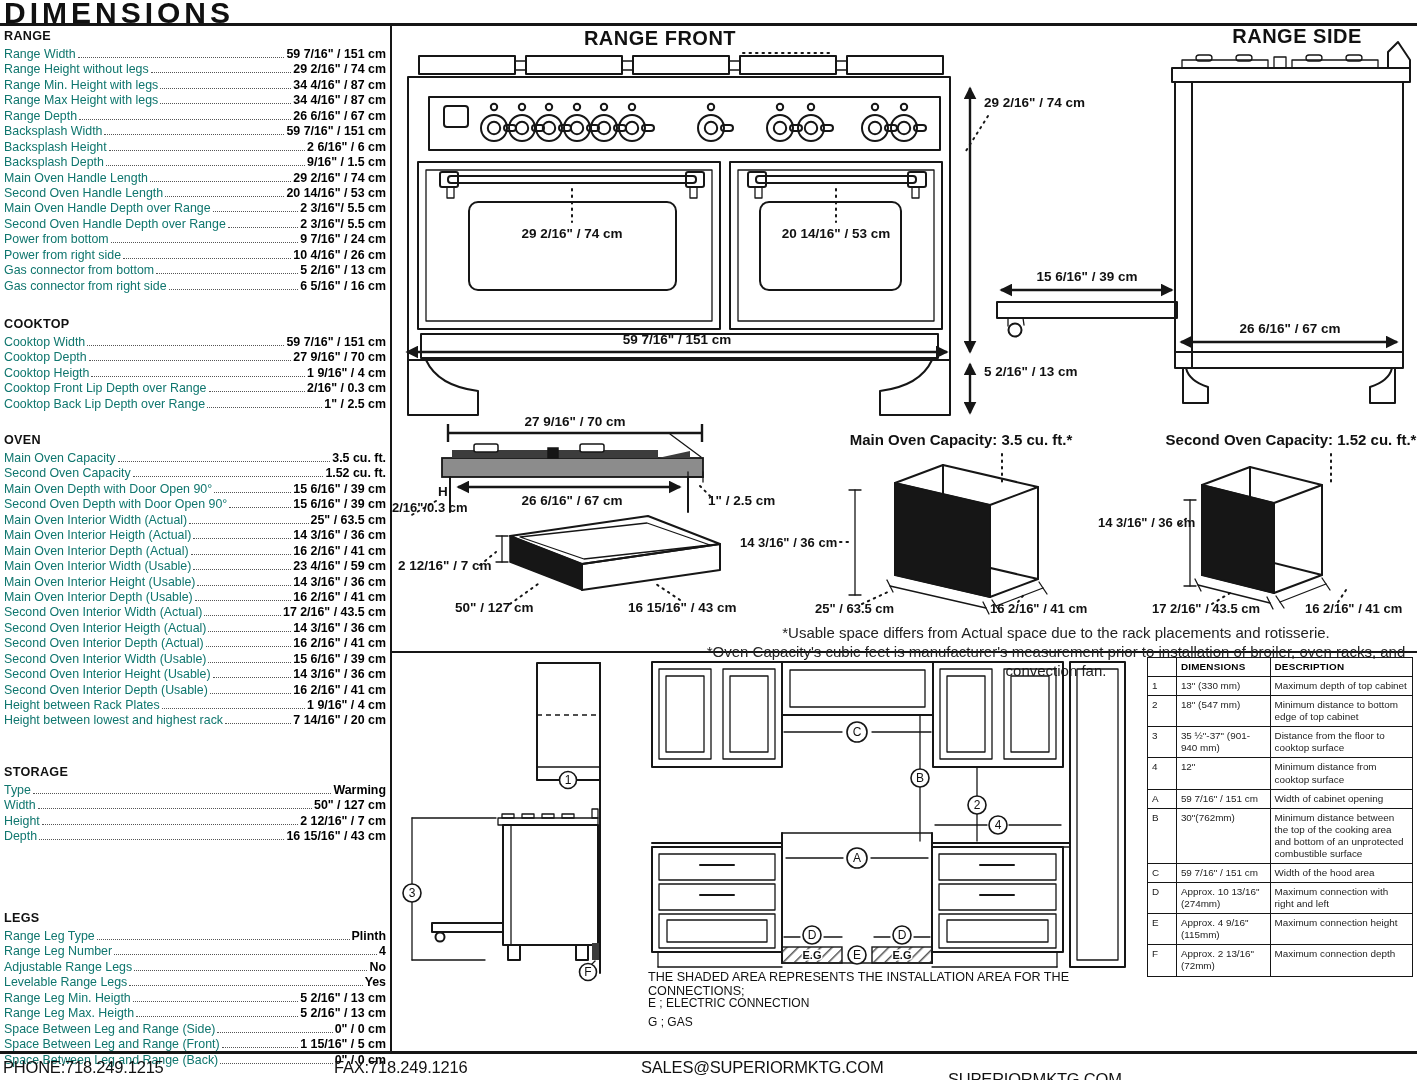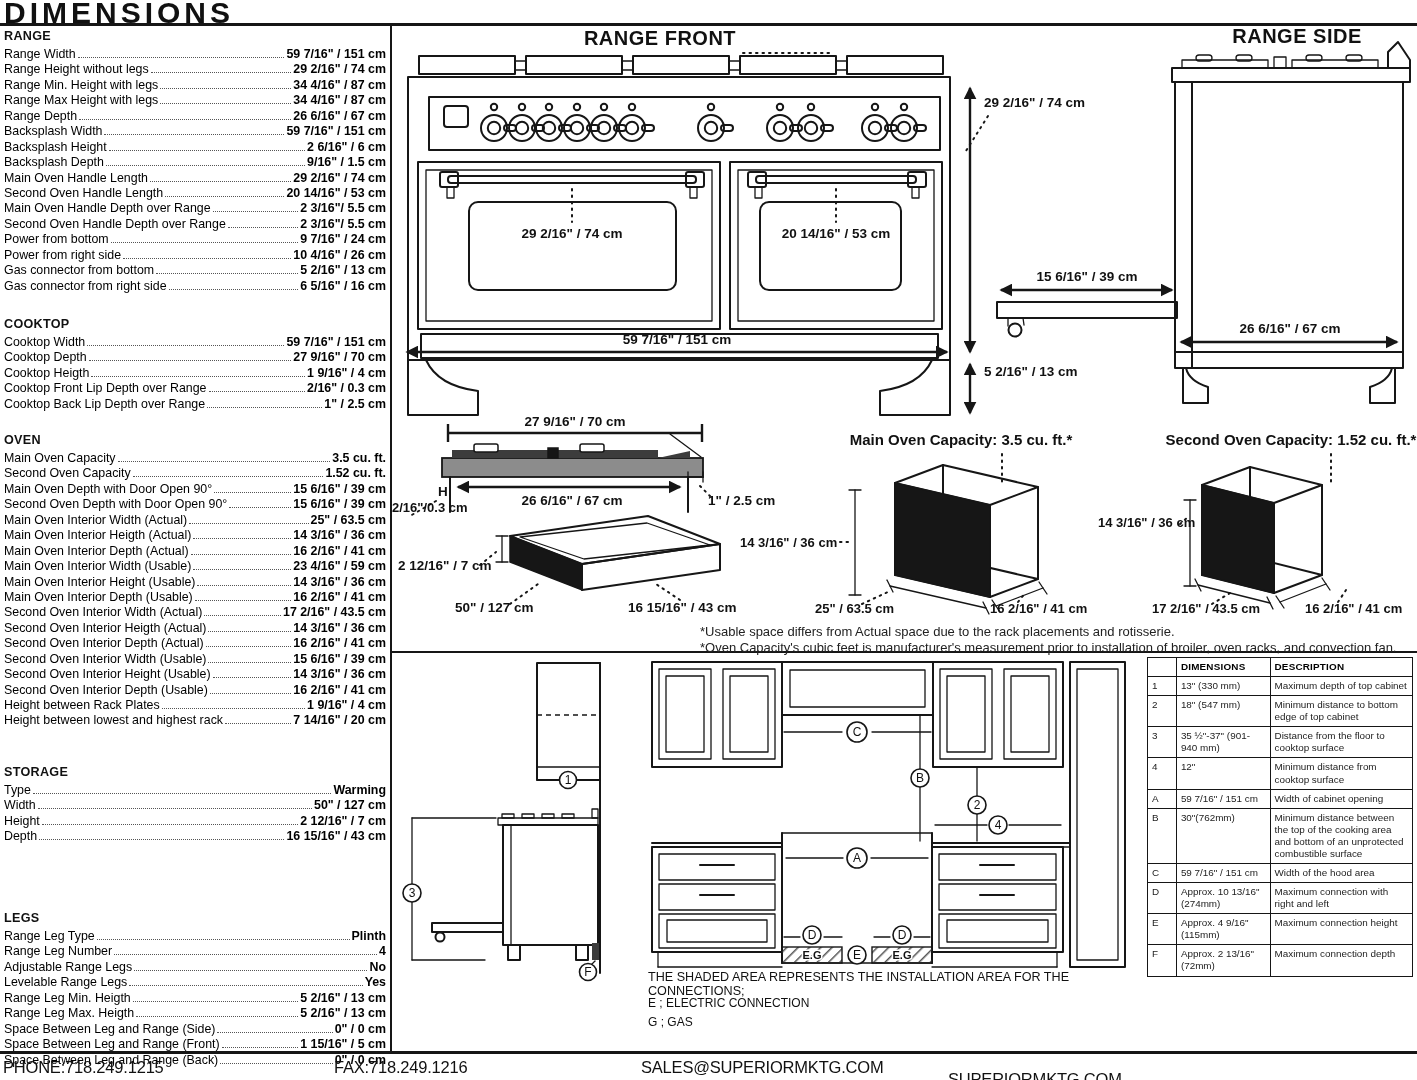--- a/index.html
+++ b/index.html
@@ -9,42 +9,42 @@
   
   #page-title{left:4px;top:-4px;font-size:30px;font-weight:bold;letter-spacing:4px;}
   #title-rule{left:0;top:23px;width:1417px;height:3px;background:#161616;}
   #v-divider{left:390px;top:26px;width:2px;height:1027px;background:#161616;}
   #h-divider{left:390px;top:651px;width:1027px;height:2.4px;background:#161616;}
   .dg-header{font-size:20px;font-weight:bold;text-align:center;letter-spacing:.5px;}
   
   .spec-section{left:4px;width:382px;}
   .spec-heading{font-size:12.6px;font-weight:bold;letter-spacing:.3px;height:16px;margin-bottom:2px;}
   .spec-row{display:flex;align-items:baseline;height:15.45px;font-size:12.4px;}
-  .spec-label{white-space:nowrap;color:#000000;}
+  .spec-label{white-space:nowrap;color:#0f766e;}
   .spec-dots{flex:1;border-bottom:1.6px dotted #555;margin:0 2px 3px 2px;min-width:8px;}
   .spec-value{white-space:nowrap;font-weight:bold;color:#000;}
   
   svg .s{stroke:#161616;fill:none;stroke-width:2;stroke-linejoin:round;stroke-linecap:round;}
   svg .t1{stroke-width:1.3;}
   svg .fb{fill:#161616;stroke:#161616;stroke-width:1.5;}
   svg .fw{fill:#fff;stroke:#161616;stroke-width:1.5;}
   svg .fg{fill:#8c8c8c;stroke:#161616;stroke-width:1.8;}
   svg .fd{fill:#3c3c3c;stroke:none;}
   svg .dim{stroke:#161616;stroke-width:2.4;fill:none;}
   svg .dot{stroke:#161616;stroke-width:2;fill:none;stroke-dasharray:1.5 5;stroke-linecap:round;}
   svg .dsh{stroke:#161616;stroke-width:1.4;fill:none;stroke-dasharray:5 4;}
   svg text{fill:#111;stroke:none;font-family:"Liberation Sans",sans-serif;}
   svg .lab{font-size:13.5px;font-weight:bold;}
   svg .lab2{font-size:13px;font-weight:bold;}
   svg .cap{font-size:15px;font-weight:bold;}
   svg .mk{font-size:12px;text-anchor:middle;dominant-baseline:central;}
   svg .eg{font-size:11px;font-weight:bold;text-anchor:middle;dominant-baseline:central;paint-order:stroke;stroke:#fff;stroke-width:3px;}
   svg .mkc{fill:#fff;stroke:#161616;stroke-width:1.6;}
   
-  #footnotes{left:700px;top:624px;width:712px;text-align:left;font-size:13px;line-height:1.25;color:#222;}
+  #footnotes{left:700px;top:624px;width:712px;text-align:center;font-size:15px;line-height:1.25;color:#222;}
   #install-note{left:648px;top:970px;width:488px;font-size:12.6px;color:#111;}
   #install-legend{left:648px;top:996px;width:400px;font-size:12px;}
   #install-legend div{margin-bottom:5px;}
   
   #spec-table{left:1147px;top:657px;width:266px;border-collapse:collapse;font-size:9.9px;line-height:1.22;color:#222;}
   #spec-table th,#spec-table td{border:1.4px solid #161616;padding:3px 4px;text-align:left;vertical-align:top;}
   #spec-table th{font-weight:bold;color:#000;letter-spacing:.2px;}
   .c-key{width:22px;}
   .c-dim{width:88px;}
   .c-desc{width:144px;}

